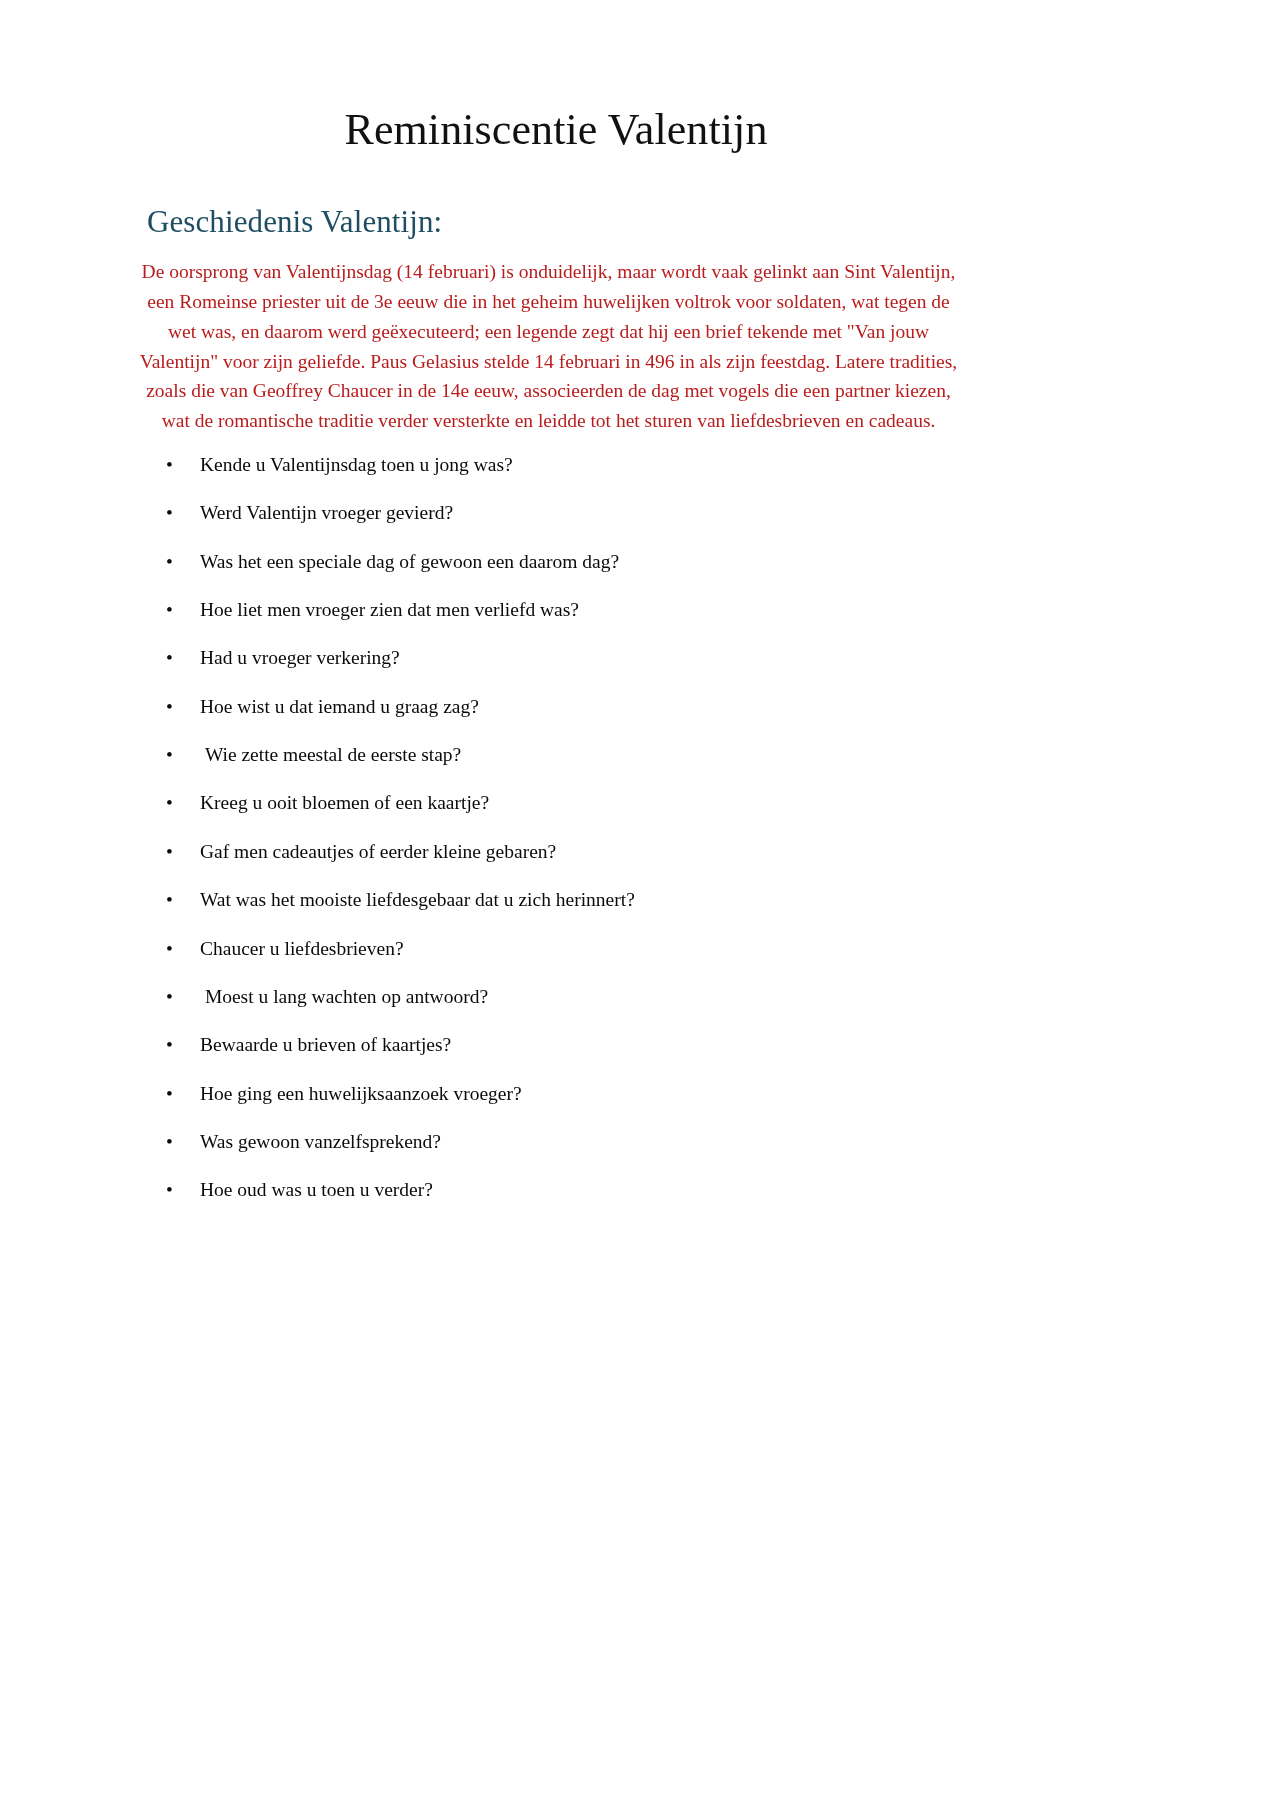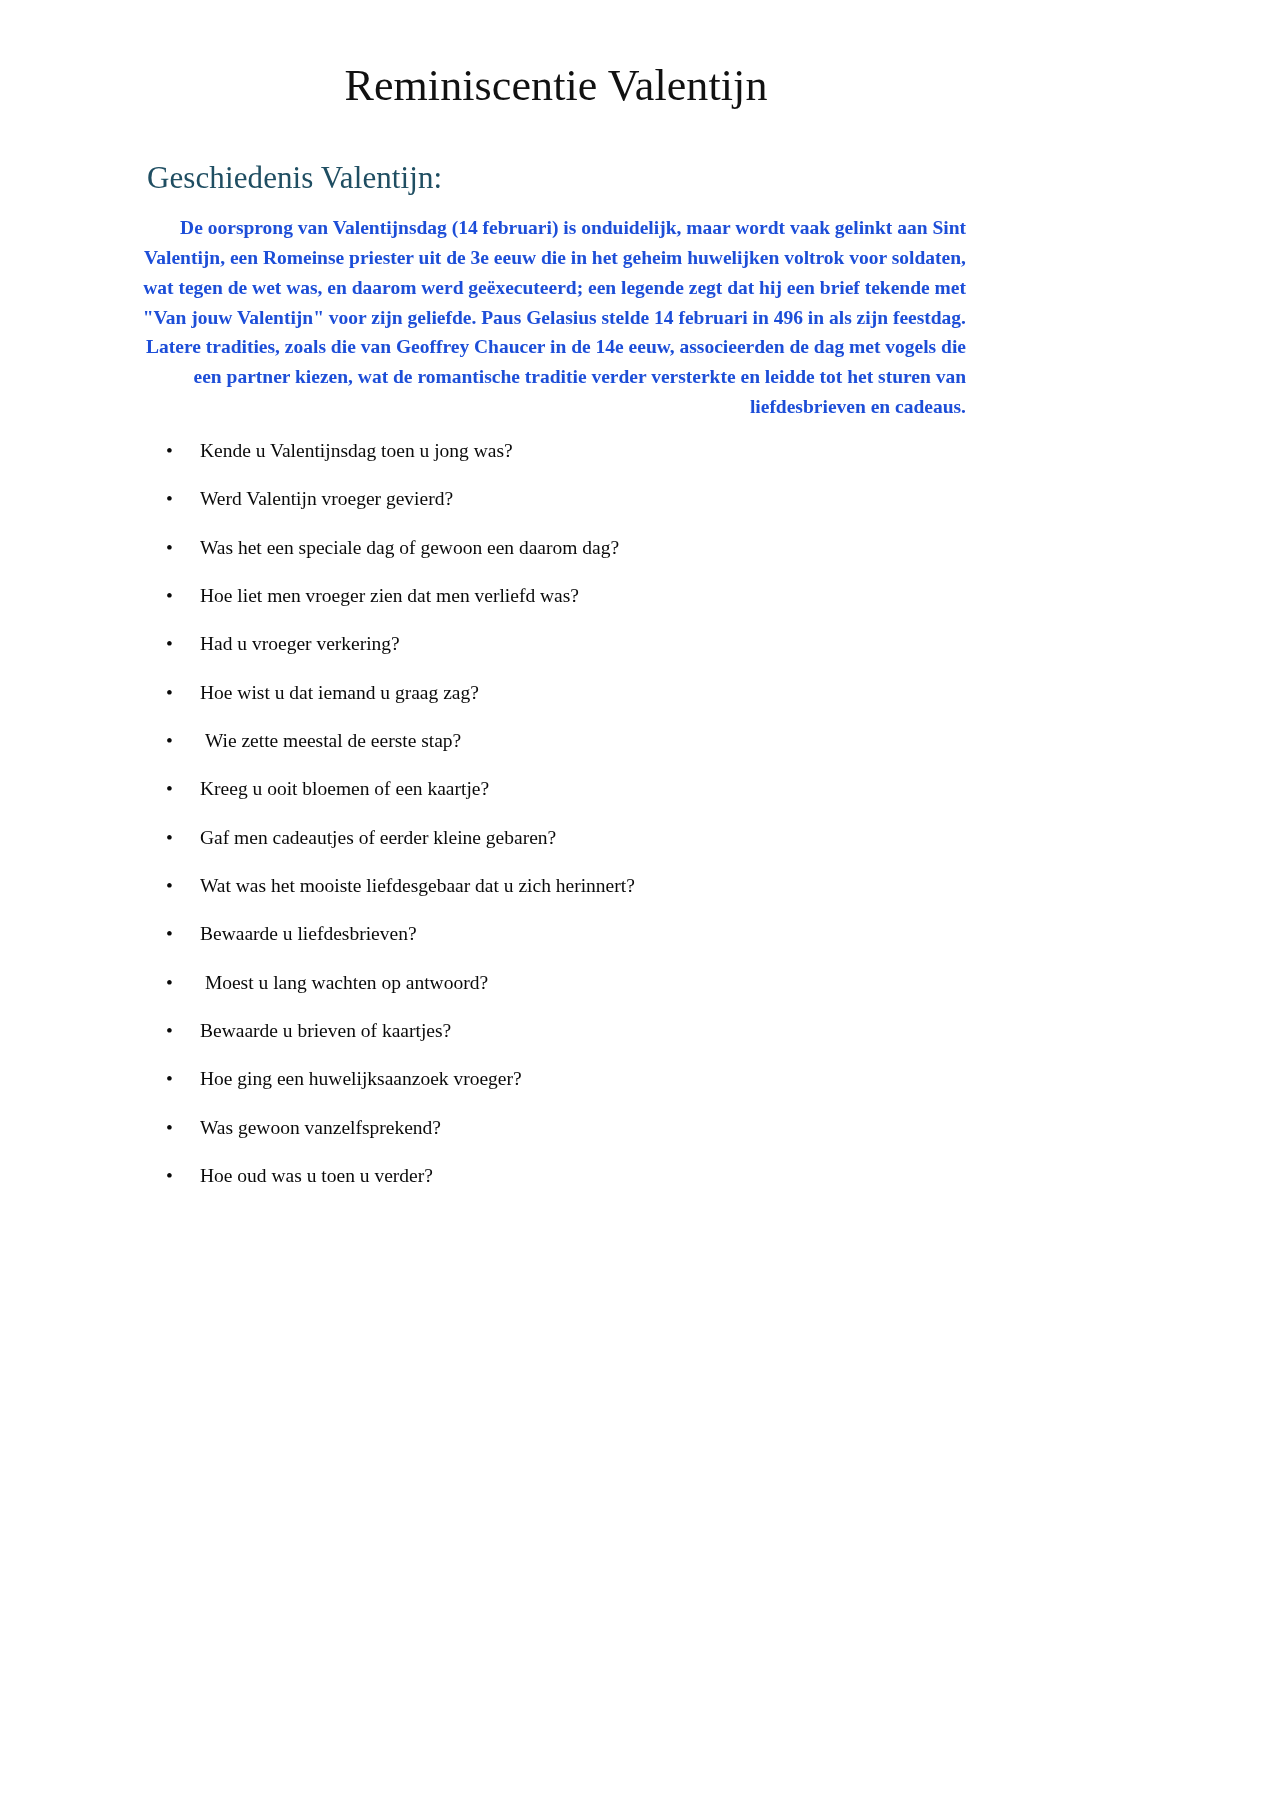--- a/index.html
+++ b/index.html
@@ -24,21 +24,21 @@
     overflow: hidden;
   }
   .content {
     position: absolute;
     left: 131px;
     top: 0;
     width: 850px;
   }
   .doc-title {
     margin: 0;
-    padding-top: 60px;
+    padding-top: 104px;
     font-size: 44px;
     font-weight: normal;
     line-height: 1.18;
     text-align: center;
     color: #111111;
     letter-spacing: 0.1px;
   }
   .section-heading {
     margin: 16px;
     font-size: 31px;
@@ -50,24 +50,23 @@
   .heading-history {
     margin-top: 47px;
   }
   .heading-questions {
     margin-top: 65px;
   }
   .body-paragraph {
     margin: 17px 0 0 0;
     font-size: 19.5px;
     line-height: 1.53;
-    color: #1d4ed8;
-    text-align: right;
+    color: #b91c1c;
+    text-align: center;
     width: 835px;
-    font-weight: bold;
   }
   .question-list {
     list-style: none;
     margin: 16px 0 0 0;
     padding: 0;
   }
   .question-item {
     position: relative;
     padding-left: 69px;
     font-size: 19.5px;
@@ -102,21 +101,21 @@
         <li class="question-item"><span class="bullet">•</span><span class="question-text">Kende u Valentijnsdag toen u jong was?</span></li>
         <li class="question-item"><span class="bullet">•</span><span class="question-text">Werd Valentijn vroeger gevierd?</span></li>
         <li class="question-item"><span class="bullet">•</span><span class="question-text">Was het een speciale dag of gewoon een daarom dag?</span></li>
         <li class="question-item"><span class="bullet">•</span><span class="question-text">Hoe liet men vroeger zien dat men verliefd was?</span></li>
         <li class="question-item"><span class="bullet">•</span><span class="question-text">Had u vroeger verkering?</span></li>
         <li class="question-item"><span class="bullet">•</span><span class="question-text">Hoe wist u dat iemand u graag zag?</span></li>
         <li class="question-item"><span class="bullet">•</span><span class="question-text"> Wie zette meestal de eerste stap?</span></li>
         <li class="question-item"><span class="bullet">•</span><span class="question-text">Kreeg u ooit bloemen of een kaartje?</span></li>
         <li class="question-item"><span class="bullet">•</span><span class="question-text">Gaf men cadeautjes of eerder kleine gebaren?</span></li>
         <li class="question-item"><span class="bullet">•</span><span class="question-text">Wat was het mooiste liefdesgebaar dat u zich herinnert?</span></li>
-        <li class="question-item"><span class="bullet">•</span><span class="question-text">Bewaarde u liefdesbrieven?</span></li>
+        <li class="question-item"><span class="bullet">•</span><span class="question-text">Chaucer u liefdesbrieven?</span></li>
         <li class="question-item"><span class="bullet">•</span><span class="question-text"> Moest u lang wachten op antwoord?</span></li>
         <li class="question-item"><span class="bullet">•</span><span class="question-text">Bewaarde u brieven of kaartjes?</span></li>
         <li class="question-item"><span class="bullet">•</span><span class="question-text">Hoe ging een huwelijksaanzoek vroeger?</span></li>
         <li class="question-item"><span class="bullet">•</span><span class="question-text">Was gewoon vanzelfsprekend?</span></li>
         <li class="question-item"><span class="bullet">•</span><span class="question-text">Hoe oud was u toen u verder?</span></li>
       </ul>
 
   </div>
 </div>
 

